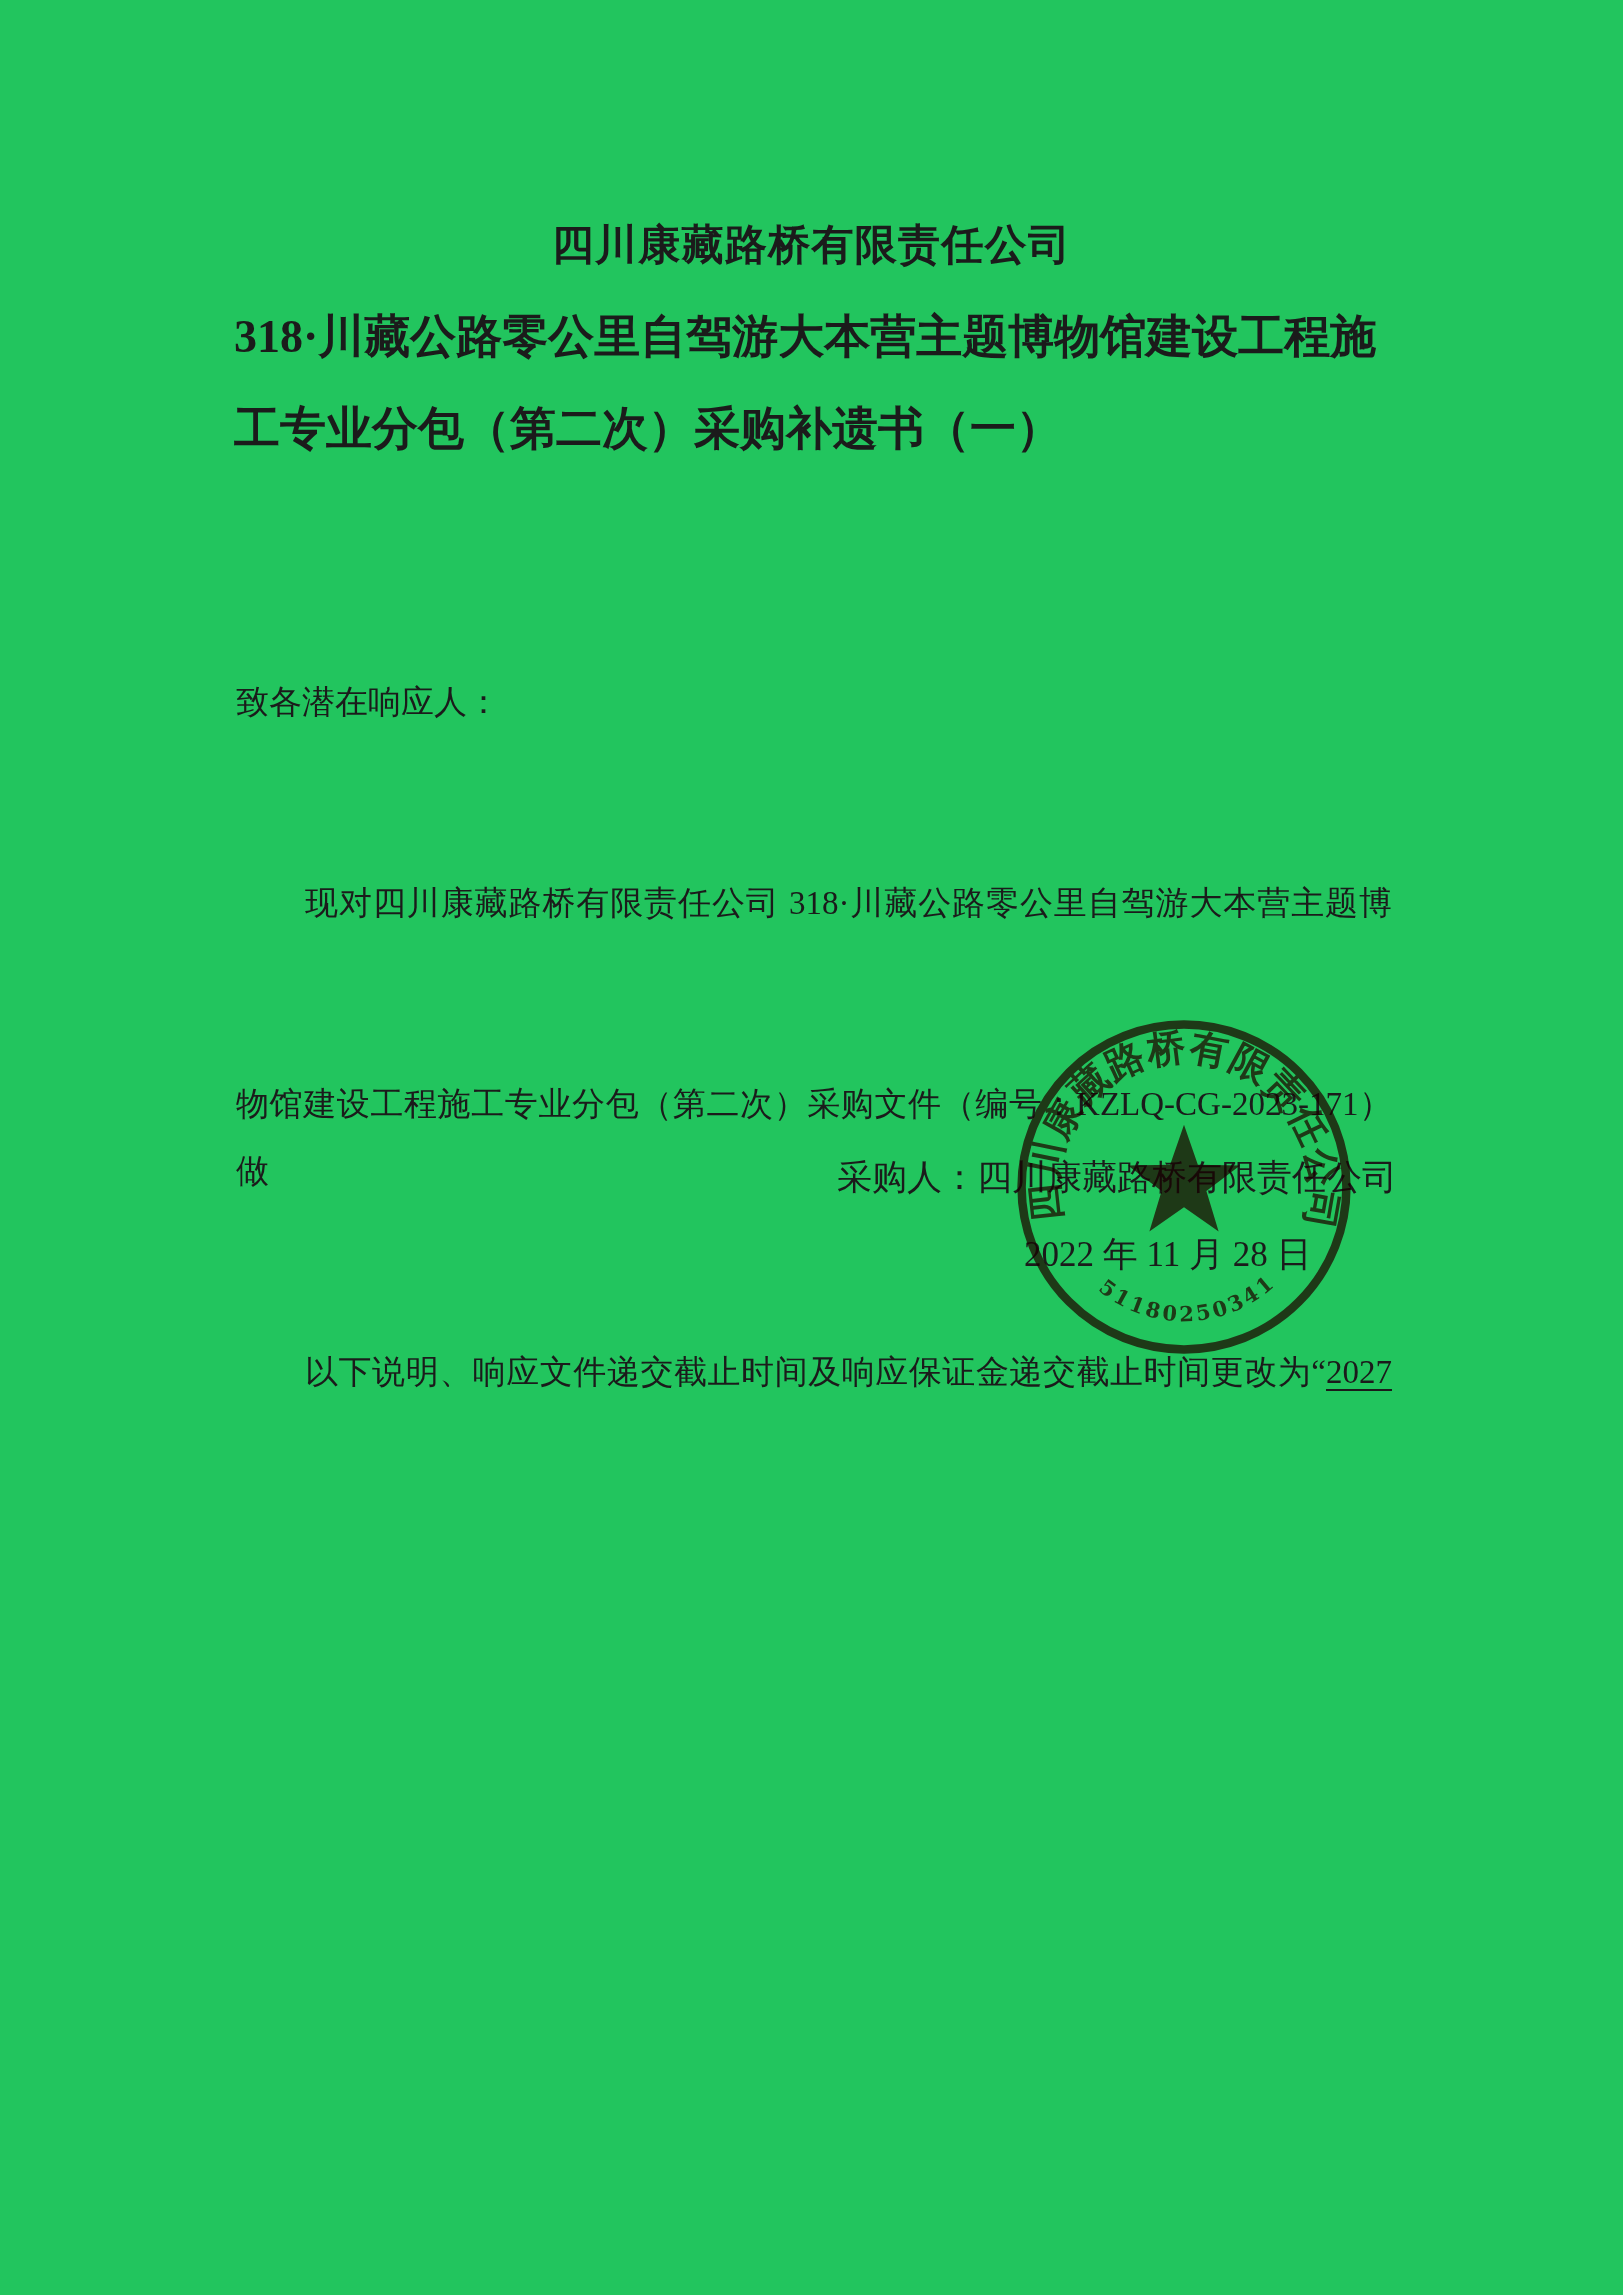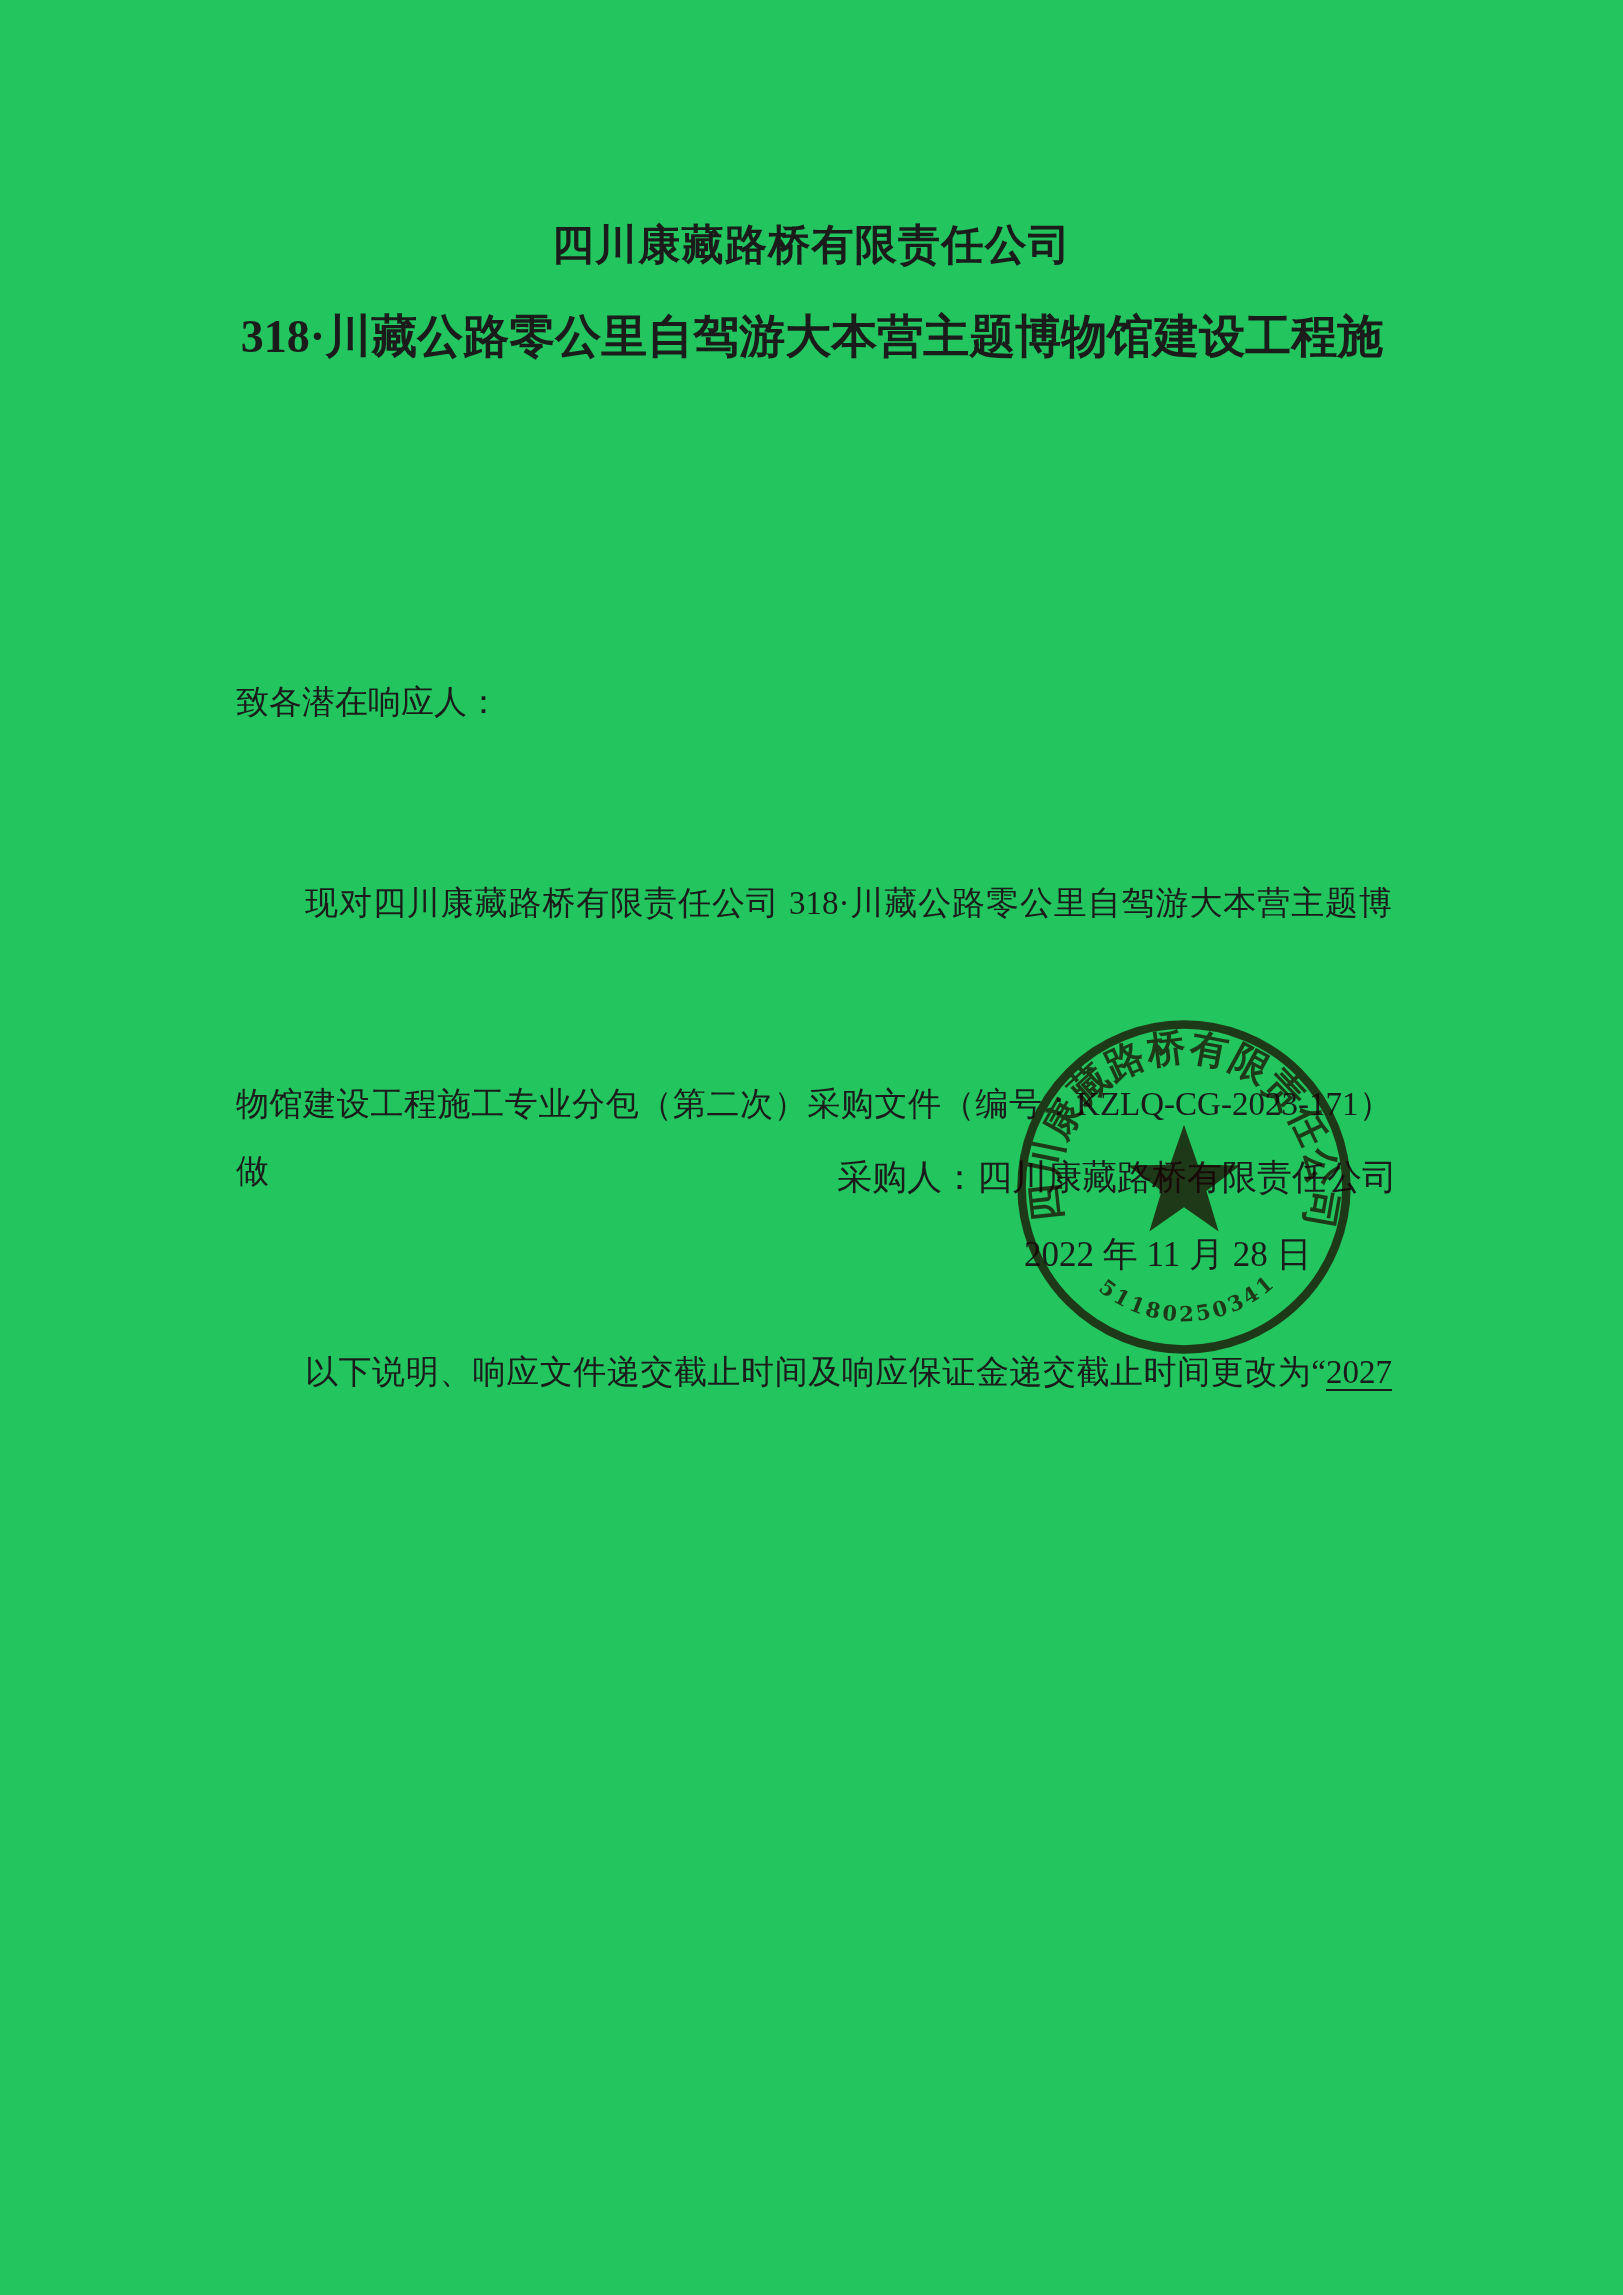--- a/index.html
+++ b/index.html
@@ -11,21 +11,21 @@
     color:#1b1b1b;
     overflow:hidden;
   }
   .doc-title{
     position:absolute;left:0;top:216px;width:1623px;
     text-align:center;font-size:42px;font-weight:bold;line-height:59px;
     letter-spacing:1.3px;margin:0;
   }
   .doc-subtitle{
     position:absolute;left:234px;top:291px;width:1156px;
-    text-align:center;font-size:46px;font-weight:bold;line-height:92px;
+    text-align:left;font-size:46px;font-weight:bold;line-height:92px;
     margin:0;
   }
   .doc-subtitle .line{white-space:nowrap;}
   .body-block{
     position:absolute;left:236px;top:535px;width:1156px;
     font-size:33px;line-height:67px;white-space:pre-wrap;
   }
   .bline{min-height:67px;}
   .fill{text-align:justify;text-align-last:justify;}
   .indent{padding-left:69px;}
@@ -57,20 +57,21 @@
 </style>
 </head>
 <body>
 
 <div class="page">
 
   <h1 class="doc-title">四川康藏路桥有限责任公司</h1>
 
   <h2 class="doc-subtitle">
     <div class="line">318·川藏公路零公里自驾游大本营主题博物馆建设工程施</div>
+    <div class="line">工专业分包（第二次）采购补遗书（一）</div>
   </h2>
 
   <div class="body-block">
     <div class="bline">致各潜在响应人：</div>
     <div class="bline fill indent">现对四川康藏路桥有限责任公司 318·川藏公路零公里自驾游大本营主题博</div>
     <div class="bline fill">物馆建设工程施工专业分包（第二次）采购文件（编号：KZLQ-CG-2023-171）做</div>
     <div class="bline fill indent"><span>以下说明、响应文件递交截止时间及响应保证金递交截止时间更改为“</span><span class="u">2027</span></div>
   </div>
 
   <div class="buyer-line">采购人：四川康藏路桥有限责任公司</div>

